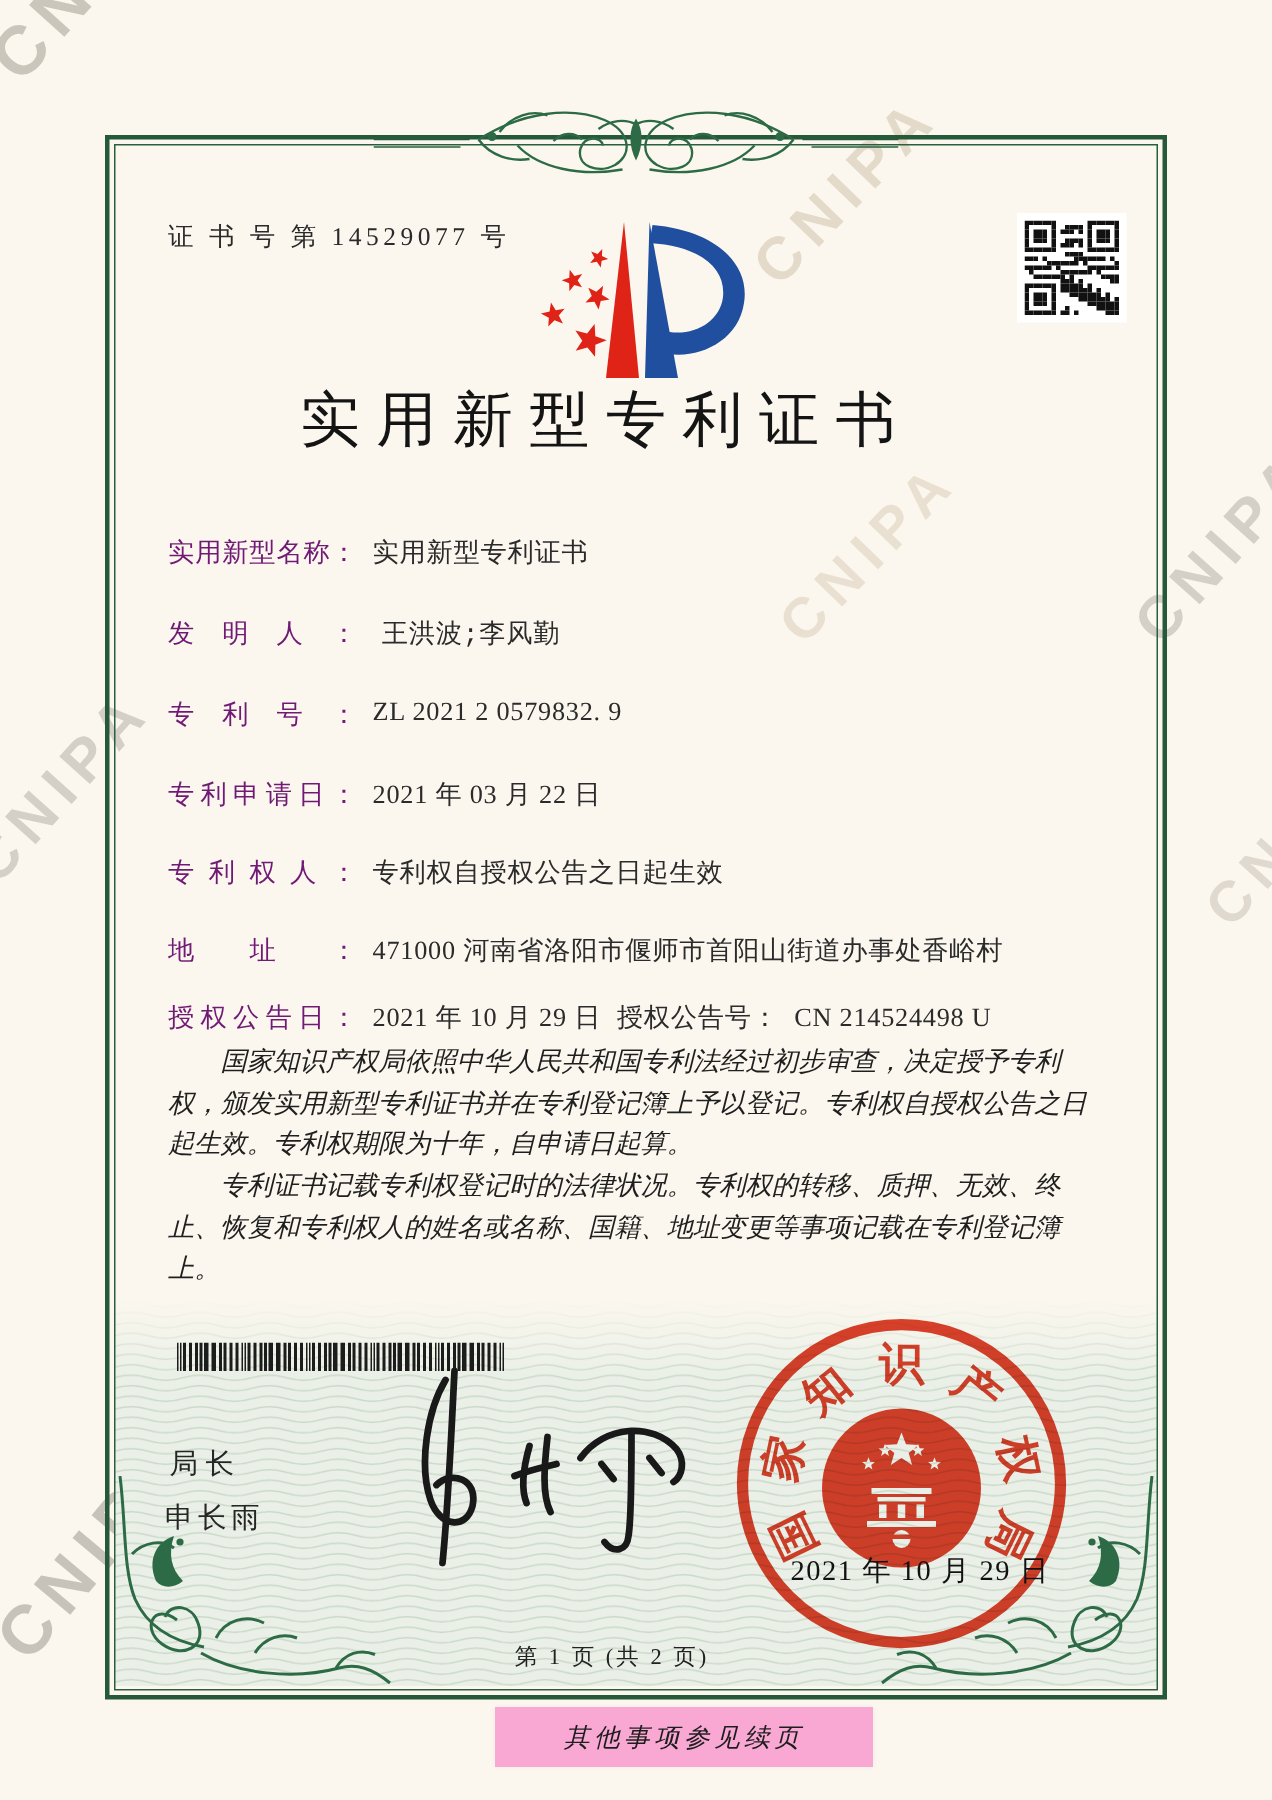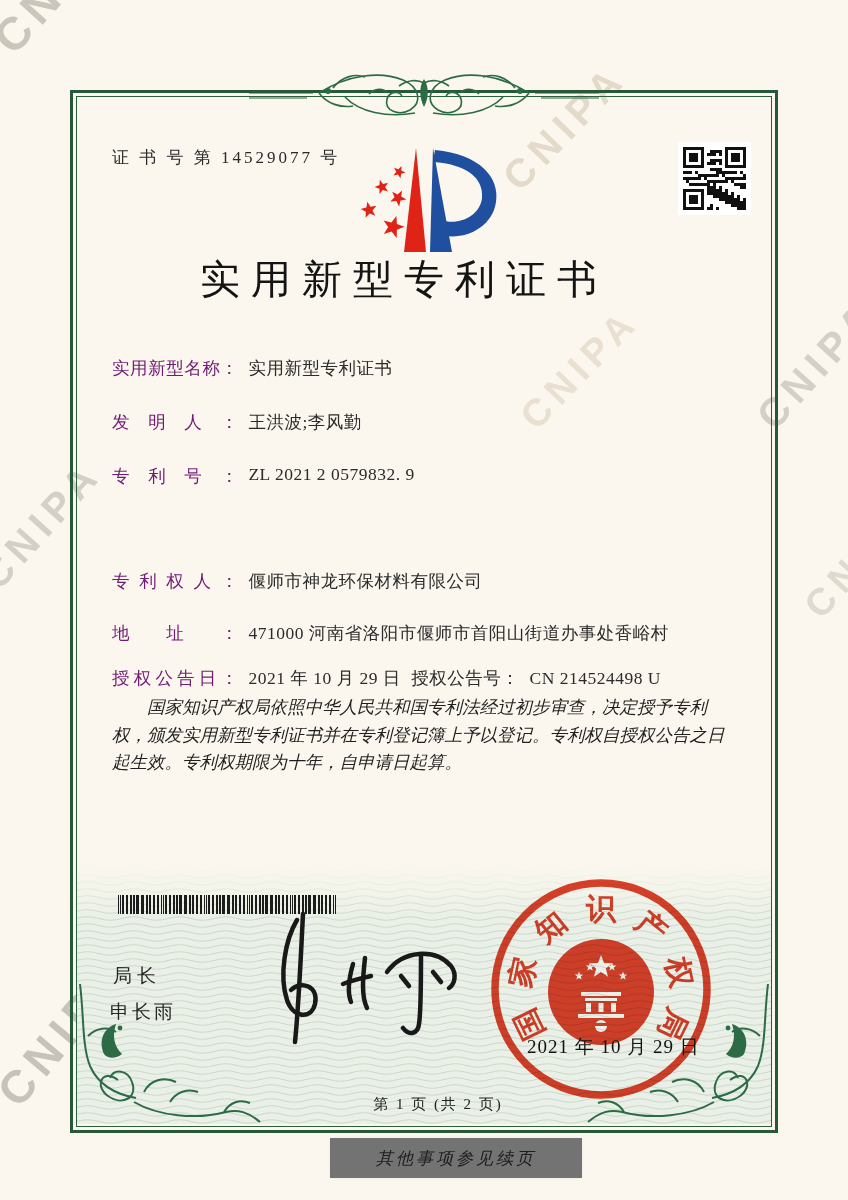--- a/index.html
+++ b/index.html
@@ -46,23 +46,23 @@
   .director-title{position:absolute;left:113px;top:963px;font-family:"Liberation Sans","DejaVu Sans",sans-serif;
       font-size:19px;color:#262626;letter-spacing:5px;}
   .director-name{position:absolute;left:110px;top:999px;font-family:"Liberation Sans","DejaVu Sans",sans-serif;
       font-size:19px;color:#262626;letter-spacing:3px;}
   .signature{position:absolute;left:235px;top:912px;}
 
   .seal{position:absolute;left:487px;top:875px;mix-blend-mode:multiply;opacity:.95;}
   .seal-date{position:absolute;left:527px;top:1034px;font-size:19px;color:#121212;letter-spacing:1px;white-space:nowrap;}
 
   .page-footer{position:absolute;left:0;top:1095px;width:816px;text-align:center;
-      font-size:15px;color:#222;letter-spacing:2px;padding-left:30px;}
-
-  .cont-note{position:absolute;left:330px;top:1138px;width:252px;height:40px;background:#737373;
+      font-size:15px;color:#222;letter-spacing:2px;}
+
+  .cont-note{position:absolute;left:330px;top:1138px;width:252px;height:40px;background:#f9a8d4;
       display:flex;align-items:center;justify-content:center;font-size:17px;font-style:italic;
       letter-spacing:3px;color:#1d1d1d;box-shadow:0 0 4px rgba(0,0,0,0.05);}
 </style>
 </head>
 <body>
 
 <div class="page">
 
   <span class="wm" style="left:-18px;top:28px;font-size:46px;color:rgba(125,118,108,.38);transform:rotate(-48deg);">CNIPA</span>
   <span class="wm" style="left:494px;top:168px;font-size:40px;color:rgba(193,172,142,.38);transform:rotate(-46deg);">CNIPA</span>
@@ -385,45 +385,50 @@
         <rect x="60" y="60" width="3" height="3" fill="#111"></rect>
       </svg>
   </div>
 
   <div class="title">实用新型专利证书</div>
 
   <div class="row" style="top:356px;">
     <span class="flabel">实用新型名称：</span>
     <span class="fvalue">实用新型专利证书</span>
   </div>
-  <div class="row" style="top:410px;">
+  <div class="row" style="top:410px;font-family:Liberation Mono, monospace;">
     <span class="flabel">发明人：</span>
     <span class="fvalue">王洪波;李风勤</span>
   </div>
   <div class="row" style="top:464px;">
     <span class="flabel">专利号：</span>
     <span class="fvalue">ZL 2021 2 0579832. 9</span>
   </div>
+  <div class="row" style="top:517px;">
+    <span class="flabel">专利申请日：</span>
+    <span class="fvalue">2021 年 03 月 22 日</span>
+  </div>
   <div class="row" style="top:569px;">
     <span class="flabel">专利权人：</span>
-    <span class="fvalue">偃师市神龙环保材料有限公司</span>
+    <span class="fvalue">专利权自授权公告之日起生效</span>
   </div>
   <div class="row" style="top:621px;">
     <span class="flabel">地址：</span>
     <span class="fvalue">471000 河南省洛阳市偃师市首阳山街道办事处香峪村</span>
   </div>
   <div class="row" style="top:666px;">
     <span class="flabel">授权公告日：</span>
     <span class="fvalue">2021 年 10 月 29 日</span>
     <span class="fvalue flabel2">授权公告号：</span>
     <span class="fvalue">CN 214524498 U</span>
   </div>
 
   <div class="body-text">
     <p>国家知识产权局依照中华人民共和国专利法经过初步审查，决定授予专利权，颁发实用新型专利证书并在专利登记簿上予以登记。专利权自授权公告之日起生效。专利权期限为十年，自申请日起算。</p>
+    <p>专利证书记载专利权登记时的法律状况。专利权的转移、质押、无效、终止、恢复和专利权人的姓名或名称、国籍、地址变更等事项记载在专利登记簿上。</p>
   </div>
 
   <div class="barcode">
     <svg id="barcode-svg" width="222" height="19">
         <rect x="0" y="0" width="1" height="19" fill="#1c1c1c"></rect>
         <rect x="2" y="0" width="1" height="19" fill="#1c1c1c"></rect>
         <rect x="4" y="0" width="2" height="19" fill="#1c1c1c"></rect>
         <rect x="8" y="0" width="2" height="19" fill="#1c1c1c"></rect>
         <rect x="12" y="0" width="2" height="19" fill="#1c1c1c"></rect>
         <rect x="15" y="0" width="2" height="19" fill="#1c1c1c"></rect>

